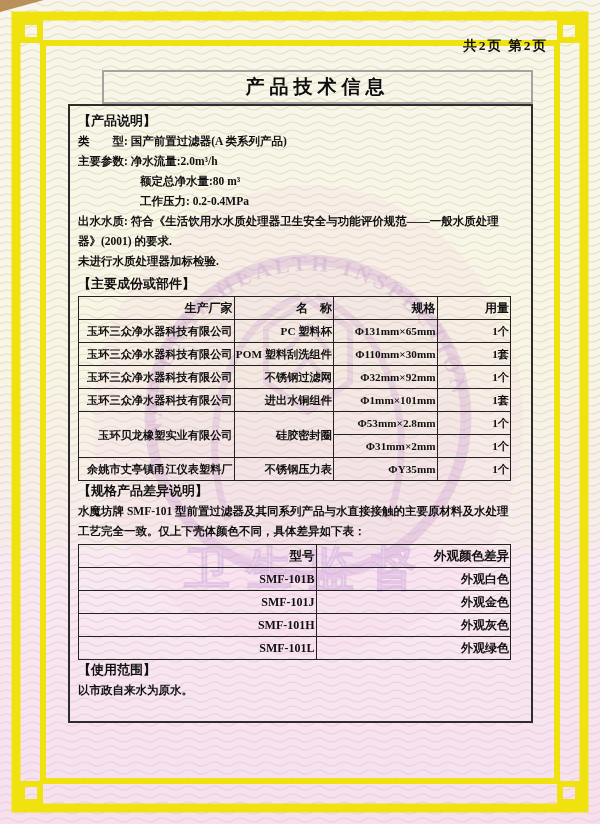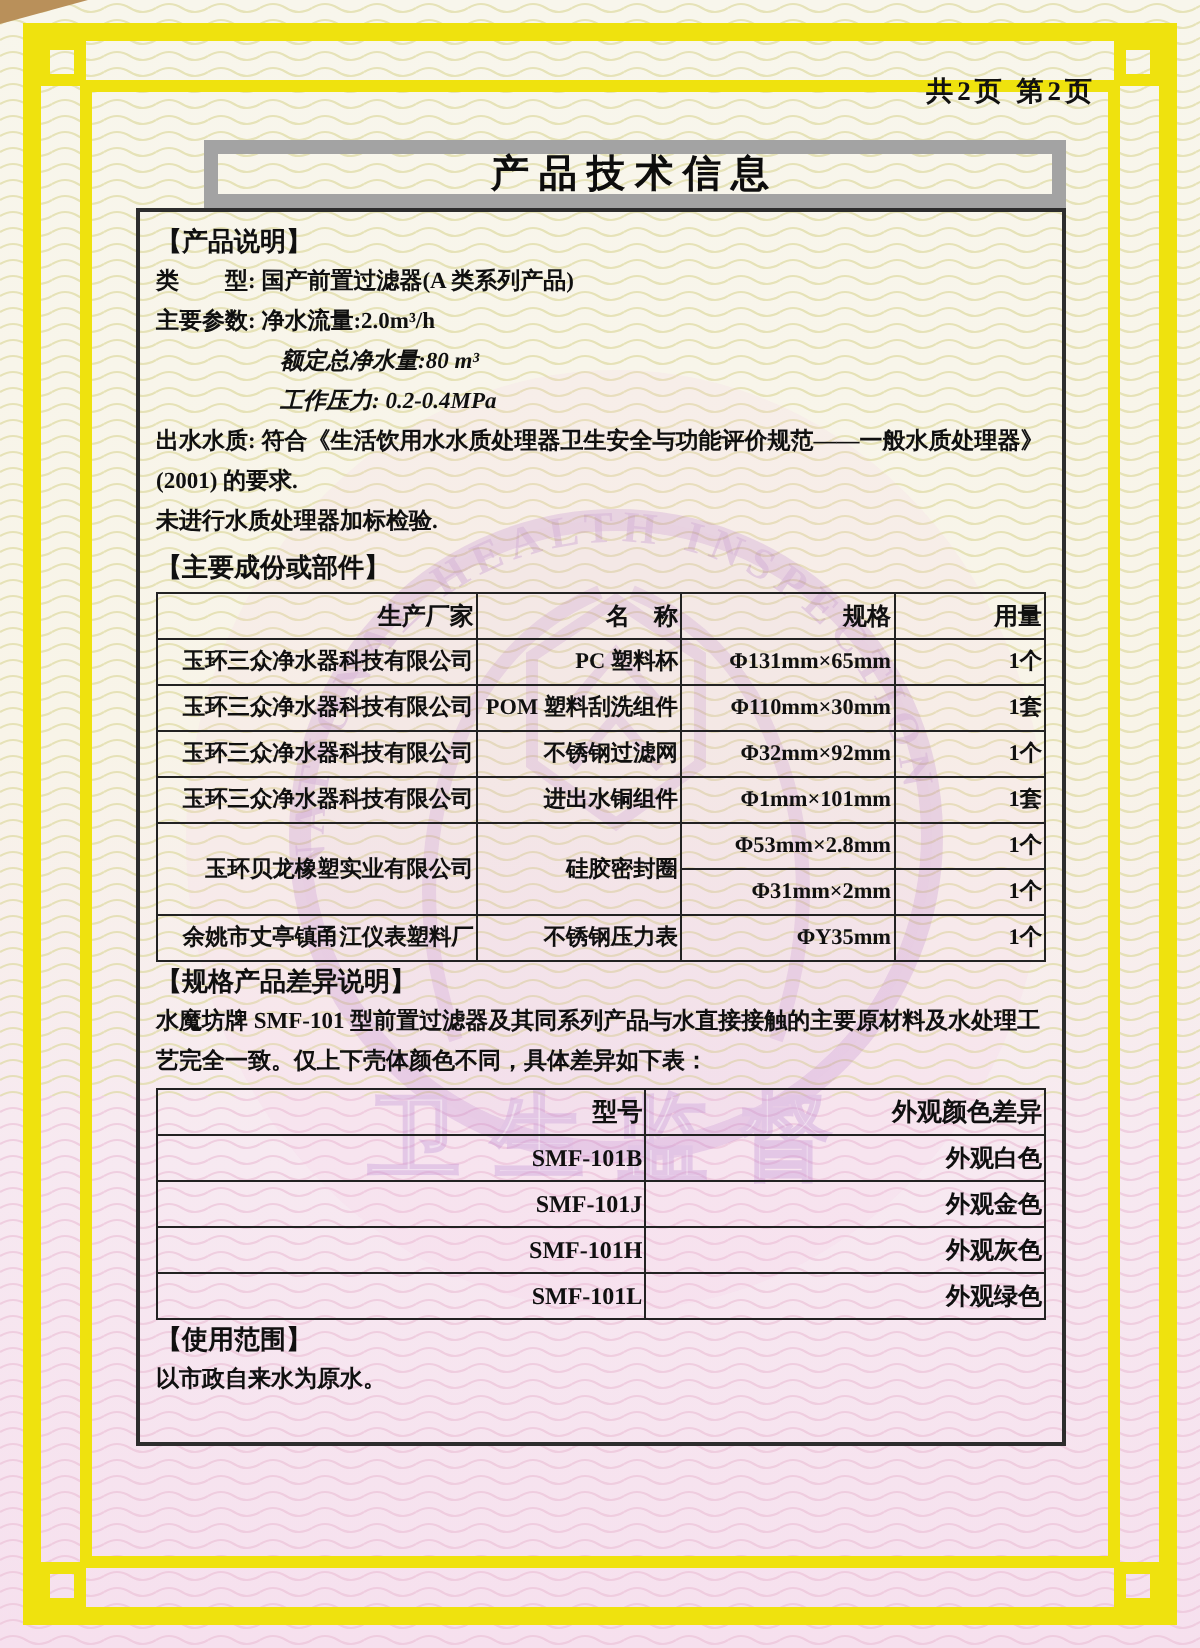--- a/index.html
+++ b/index.html
@@ -14,33 +14,33 @@
   .scan-edge{
     position:absolute;left:0;top:0;width:44px;height:12px;
     background:#b9905a;clip-path:polygon(0 0,100% 0,0 100%);
   }
   .page-indicator{
     position:absolute;top:37px;right:52px;z-index:5;
     font-size:13.5px;font-weight:bold;letter-spacing:2px;color:#111;
   }
   .title-box{
     position:absolute;left:102px;top:70px;width:431px;height:34px;z-index:5;
-    border:7px solid #a3a3a3;box-sizing:border-box;
+    border:2px solid #a3a3a3;box-sizing:border-box;
     display:flex;align-items:center;justify-content:center;
     font-size:19px;font-weight:bold;letter-spacing:5px;color:#0d0d0d;
   }
   .content-box{
     position:absolute;left:68px;top:104px;width:465px;height:619px;z-index:5;
     border:2px solid #2d2d2d;box-sizing:border-box;
-    padding:5px 8px 0 8px;overflow:hidden;
+    padding:5px 20px 0 8px;overflow:hidden;
     font-size:11.5px;font-weight:bold;line-height:20px;color:#101010;
   }
   .sec-h{font-size:13px;line-height:20px;font-weight:bold;}
   .mt3{margin-top:3px;} .mt12{}
-  .indent{padding-left:62px;font-style:italic;}
+  .indent{padding-left:62px;}
   table{border-collapse:collapse;width:100%;table-layout:fixed;}
   th,td{
     border:1.5px solid #222;text-align:right;vertical-align:middle;
     font-weight:bold;overflow:hidden;white-space:nowrap;
   }
   .tbl1{margin-top:2px;}
   .tbl1 th{height:17px;font-size:12px;}
   .tbl1 td{height:14px;font-size:11.2px;}
   .tbl2{margin-top:3px;}
   .tbl2 th{height:20px;font-size:12.5px;}

